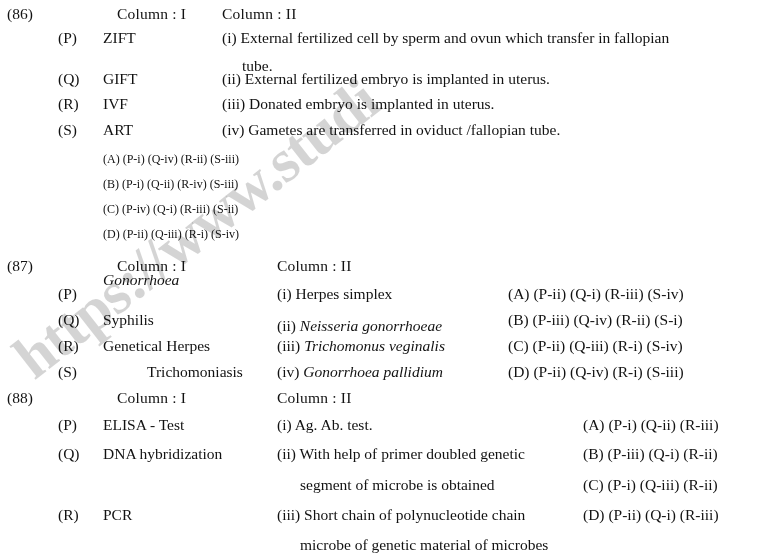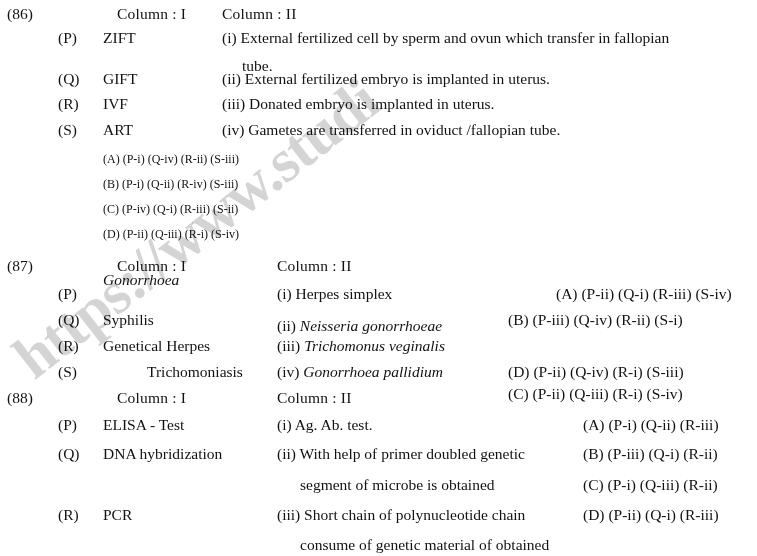--- a/index.html
+++ b/index.html
@@ -141,31 +141,31 @@
 
   <div class="block">
 
     <div class="qnum" style="top:256px;">(87)</div>
     <div class="cell hdr hdr-one87" style="top:256px;">Column  : I</div>
     <div class="cell hdr hdr-two87" style="top:256px;">Column  : II</div>
 
     <div class="cell c-tag" style="top:284px;">(P)</div>
     <div class="cell c-one" style="top:270px;font-style:italic;">Gonorrhoea</div>
     <div class="cell c-two87" style="top:284px;"><span>(i) Herpes simplex</span><span class="ital"></span></div>
-    <div class="cell c-ans87" style="top:284px;margin-left:48px;">(A) (P-ii) (Q-i) (R-iii) (S-iv)</div>
+    <div class="cell c-ans87" style="top:284px;">(A) (P-ii) (Q-i) (R-iii) (S-iv)</div>
 
     <div class="cell c-tag" style="top:310px;">(Q)</div>
     <div class="cell c-one" style="top:310px;">Syphilis</div>
     <div class="cell c-two87" style="top:310px;margin-top:6px;"><span>(ii) </span><span class="ital">Neisseria  gonorrhoeae</span></div>
     <div class="cell c-ans87" style="top:310px;">(B) (P-iii) (Q-iv) (R-ii) (S-i)</div>
 
     <div class="cell c-tag" style="top:336px;">(R)</div>
     <div class="cell c-one" style="top:336px;">Genetical Herpes</div>
     <div class="cell c-two87" style="top:336px;"><span>(iii) </span><span class="ital">Trichomonus  veginalis</span></div>
-    <div class="cell c-ans87" style="top:336px;margin-top:48px;">(C) (P-ii) (Q-iii) (R-i) (S-iv)</div>
+    <div class="cell c-ans87" style="top:336px;">(C) (P-ii) (Q-iii) (R-i) (S-iv)</div>
 
     <div class="cell c-tag" style="top:362px;">(S)</div>
     <div class="cell c-one" style="top:362px;margin-left:44px;">Trichomoniasis</div>
     <div class="cell c-two87" style="top:362px;"><span>(iv) </span><span class="ital">Gonorrhoea  pallidium</span></div>
     <div class="cell c-ans87" style="top:362px;">(D) (P-ii) (Q-iv) (R-i) (S-iii)</div>
   </div>
 
   <div class="block">
 
     <div class="qnum" style="top:388px;">(88)</div>
@@ -183,16 +183,16 @@
     <div class="cell c-ans88" style="top:444px;">(B) (P-iii) (Q-i) (R-ii)</div>
 
     <div class="cell cont-indent" style="top:475px;">segment of microbe is obtained</div>
     <div class="cell c-ans88" style="top:475px;">(C) (P-i) (Q-iii) (R-ii)</div>
 
     <div class="cell c-tag" style="top:505px;">(R)</div>
     <div class="cell c-one" style="top:505px;">PCR</div>
     <div class="cell c-two88" style="top:505px;">(iii) Short chain of polynucleotide chain</div>
     <div class="cell c-ans88" style="top:505px;">(D) (P-ii) (Q-i) (R-iii)</div>
 
-    <div class="cell cont-indent" style="top:535px;">consume of genetic material of obtained</div>
+    <div class="cell cont-indent" style="top:535px;">microbe of genetic material of microbes</div>
   </div>
 
 </div>
 
 </body></html>

